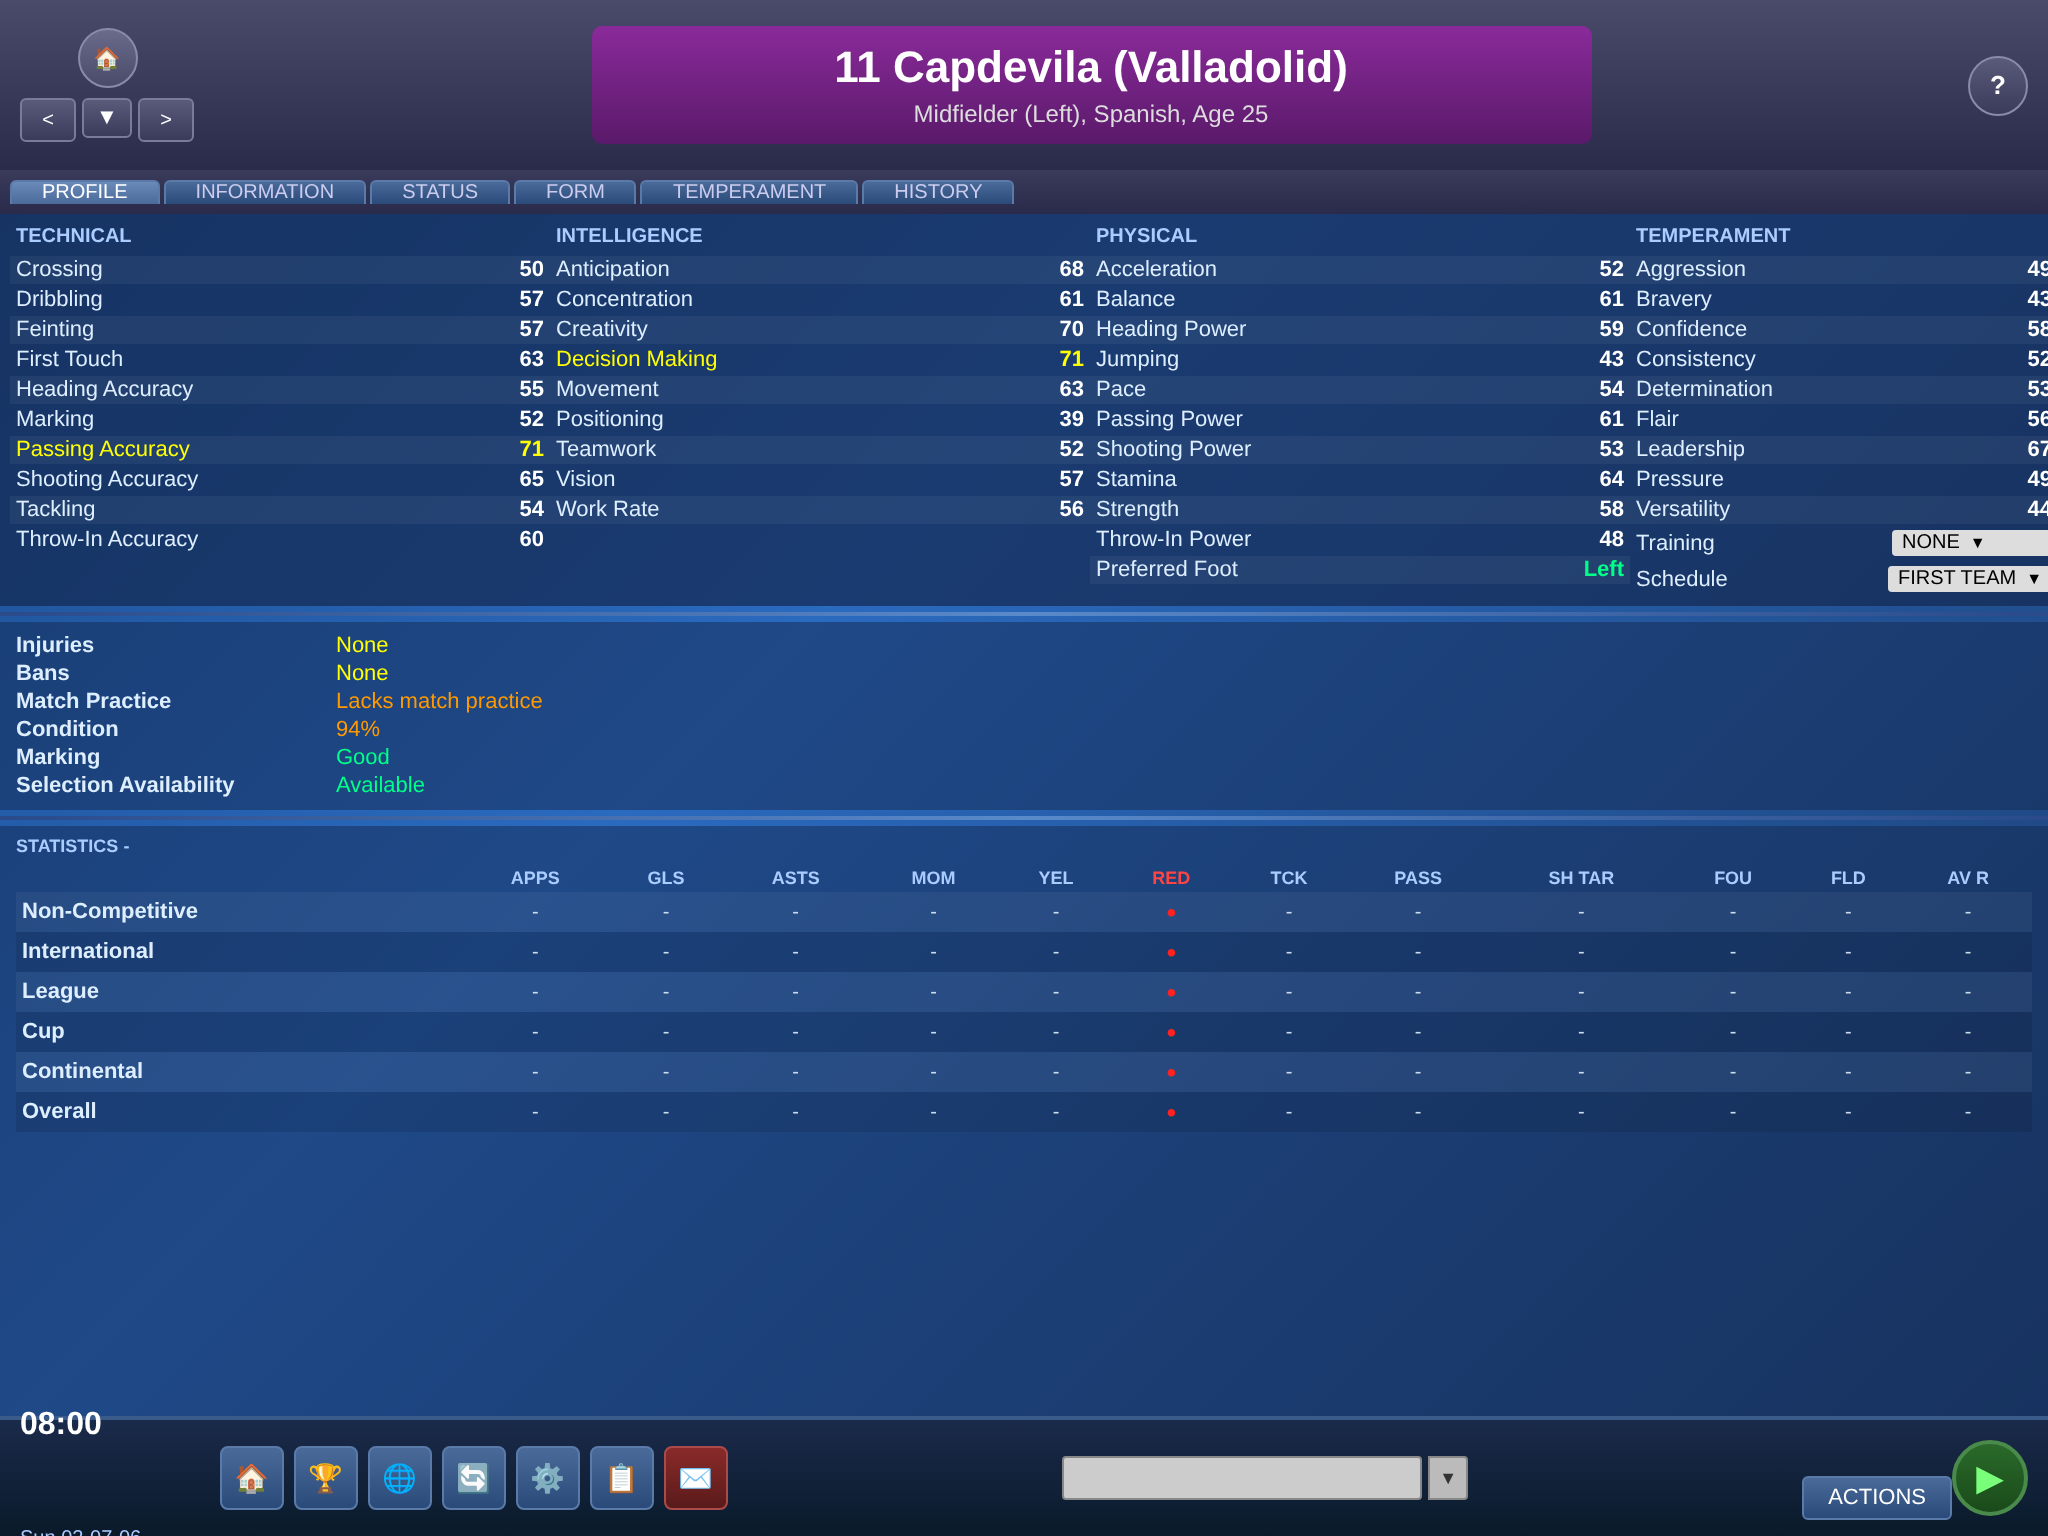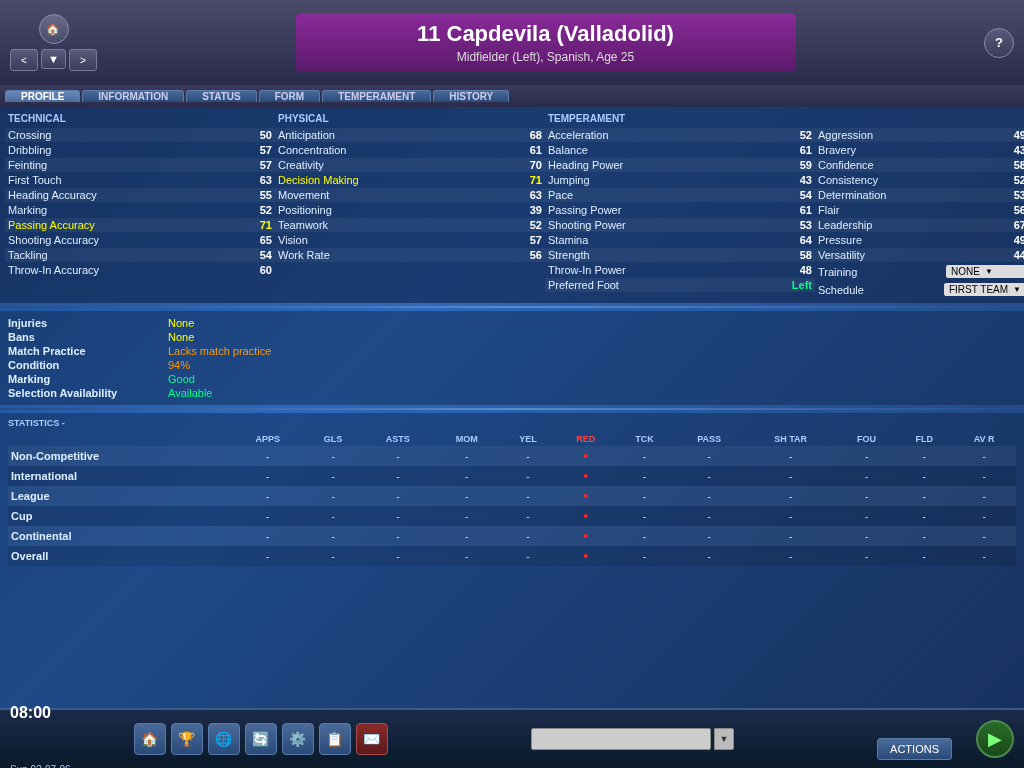--- a/index.html
+++ b/index.html
@@ -97,21 +97,21 @@
       align-items: center;
       padding: 0 5px;
       gap: 2px;
     }
     .nav-tab {
       padding: 0 15px;
       background: linear-gradient(to bottom, #4a6a9a, #2a4a7a);
       border-radius: 3px 3px 0 0;
       cursor: pointer;
       font-size: 10px;
-      font-weight: bold;
+      font-weight: normal;
       color: #cce;
       border: 1px solid #5a7aaa;
       border-bottom: none;
     }
     .nav-tab.active {
       background: linear-gradient(to bottom, #6a8aba, #4a6a9a);
       color: #fff;
     }
 
     
@@ -279,21 +279,21 @@
     }
     .stats-table .red-dot { color: #ff2222; font-size: 14px; }
 
     
     .bottom-bar {
       height: 60px;
       background: linear-gradient(to bottom, #1a2a4a, #0a1a2a);
       display: flex;
       align-items: center;
       padding: 0 10px;
-      gap: 24px;
+      gap: 0;
       border-top: 2px solid #3a5a8a;
     }
     .time-display {
       color: #fff;
       font-size: 16px;
       font-weight: bold;
       min-width: 100px;
     }
     .time-sub {
       font-size: 10px;
@@ -397,20 +397,21 @@
   <div class="nav-tab">FORM</div>
   <div class="nav-tab">TEMPERAMENT</div>
   <div class="nav-tab">HISTORY</div>
 </div>
 
 <div class="main-content">
 
   <div class="stats-section">
     <div class="stats-header">
       <div class="stats-cat-label">TECHNICAL</div>
+      <div class="stats-cat-label">INTELLIGENCE</div>
       <div class="stats-cat-label">PHYSICAL</div>
       <div class="stats-cat-label">TEMPERAMENT</div>
     </div>
     <div class="stats-grid">
 
       <div class="stats-col">
         <div class="stat-row">
           <span class="stat-name">Crossing</span>
           <span class="stat-val">50</span>
         </div>

